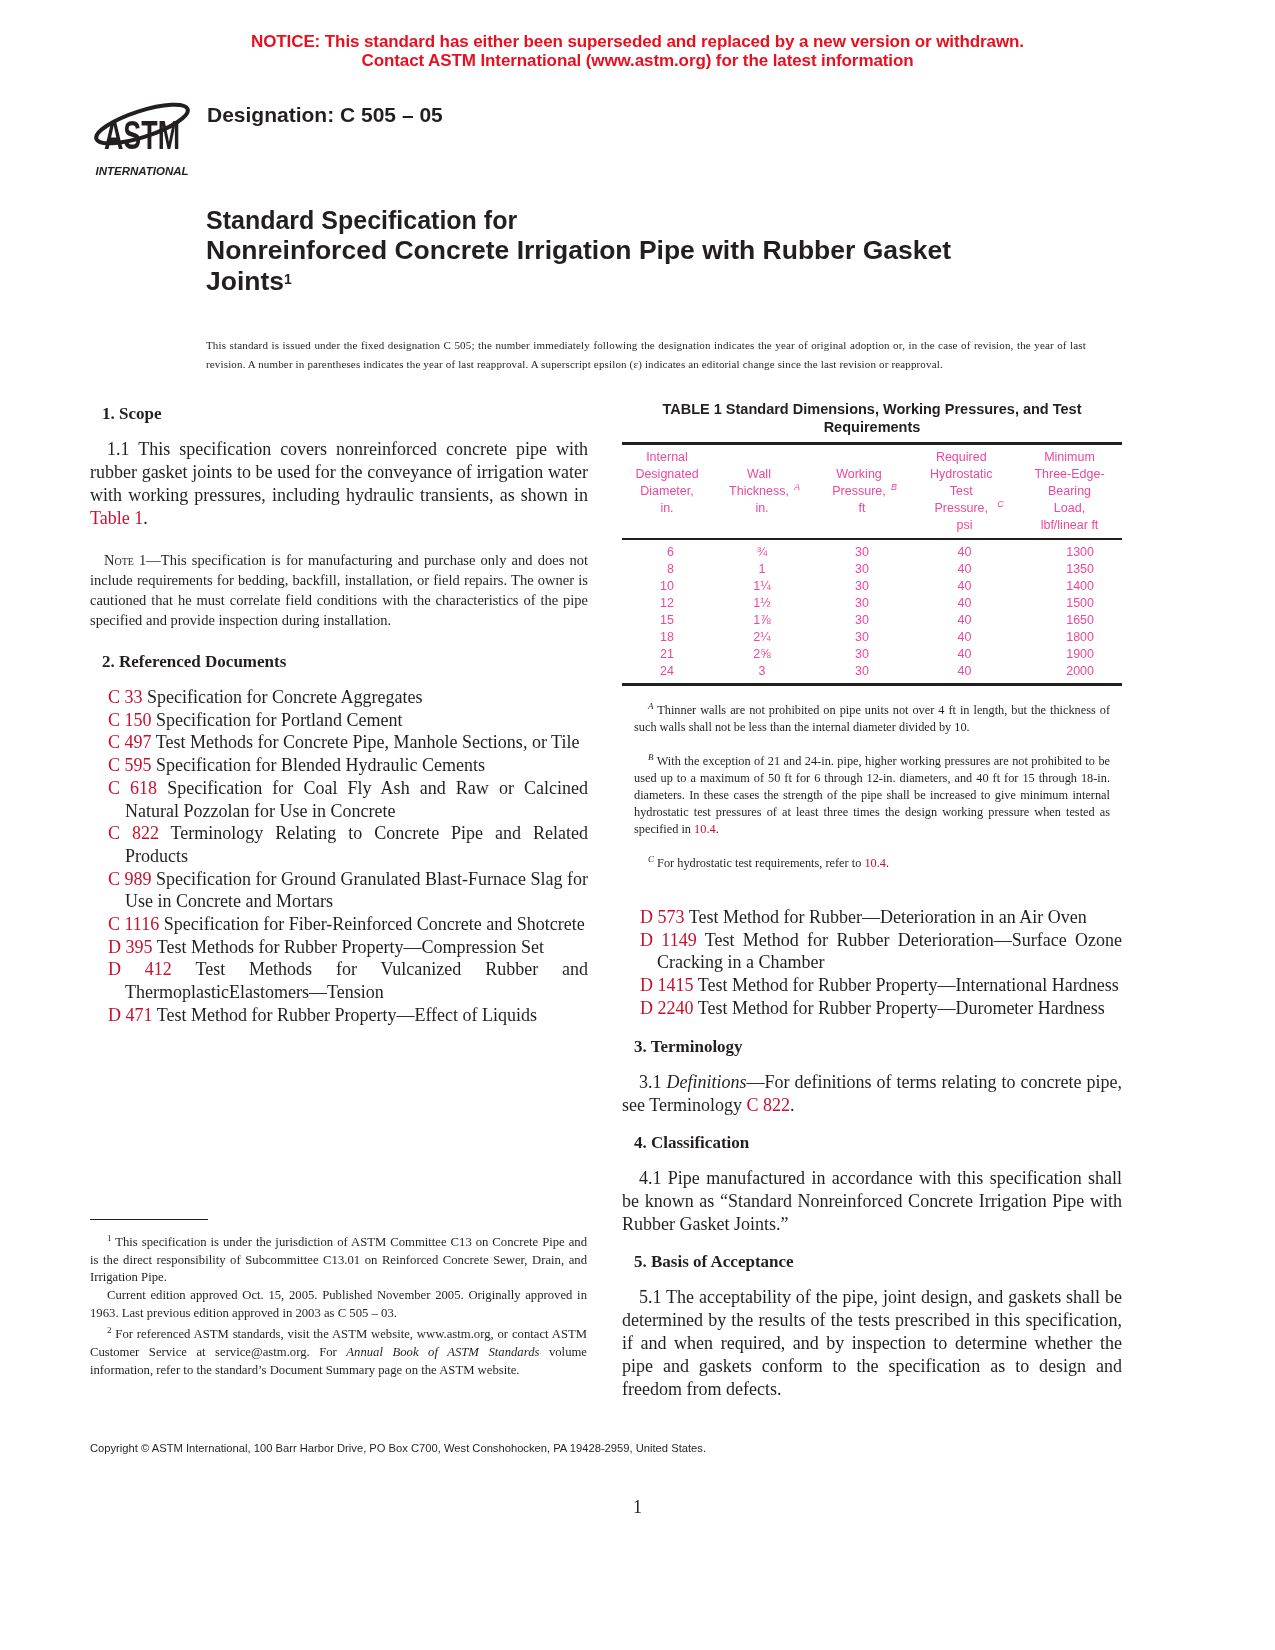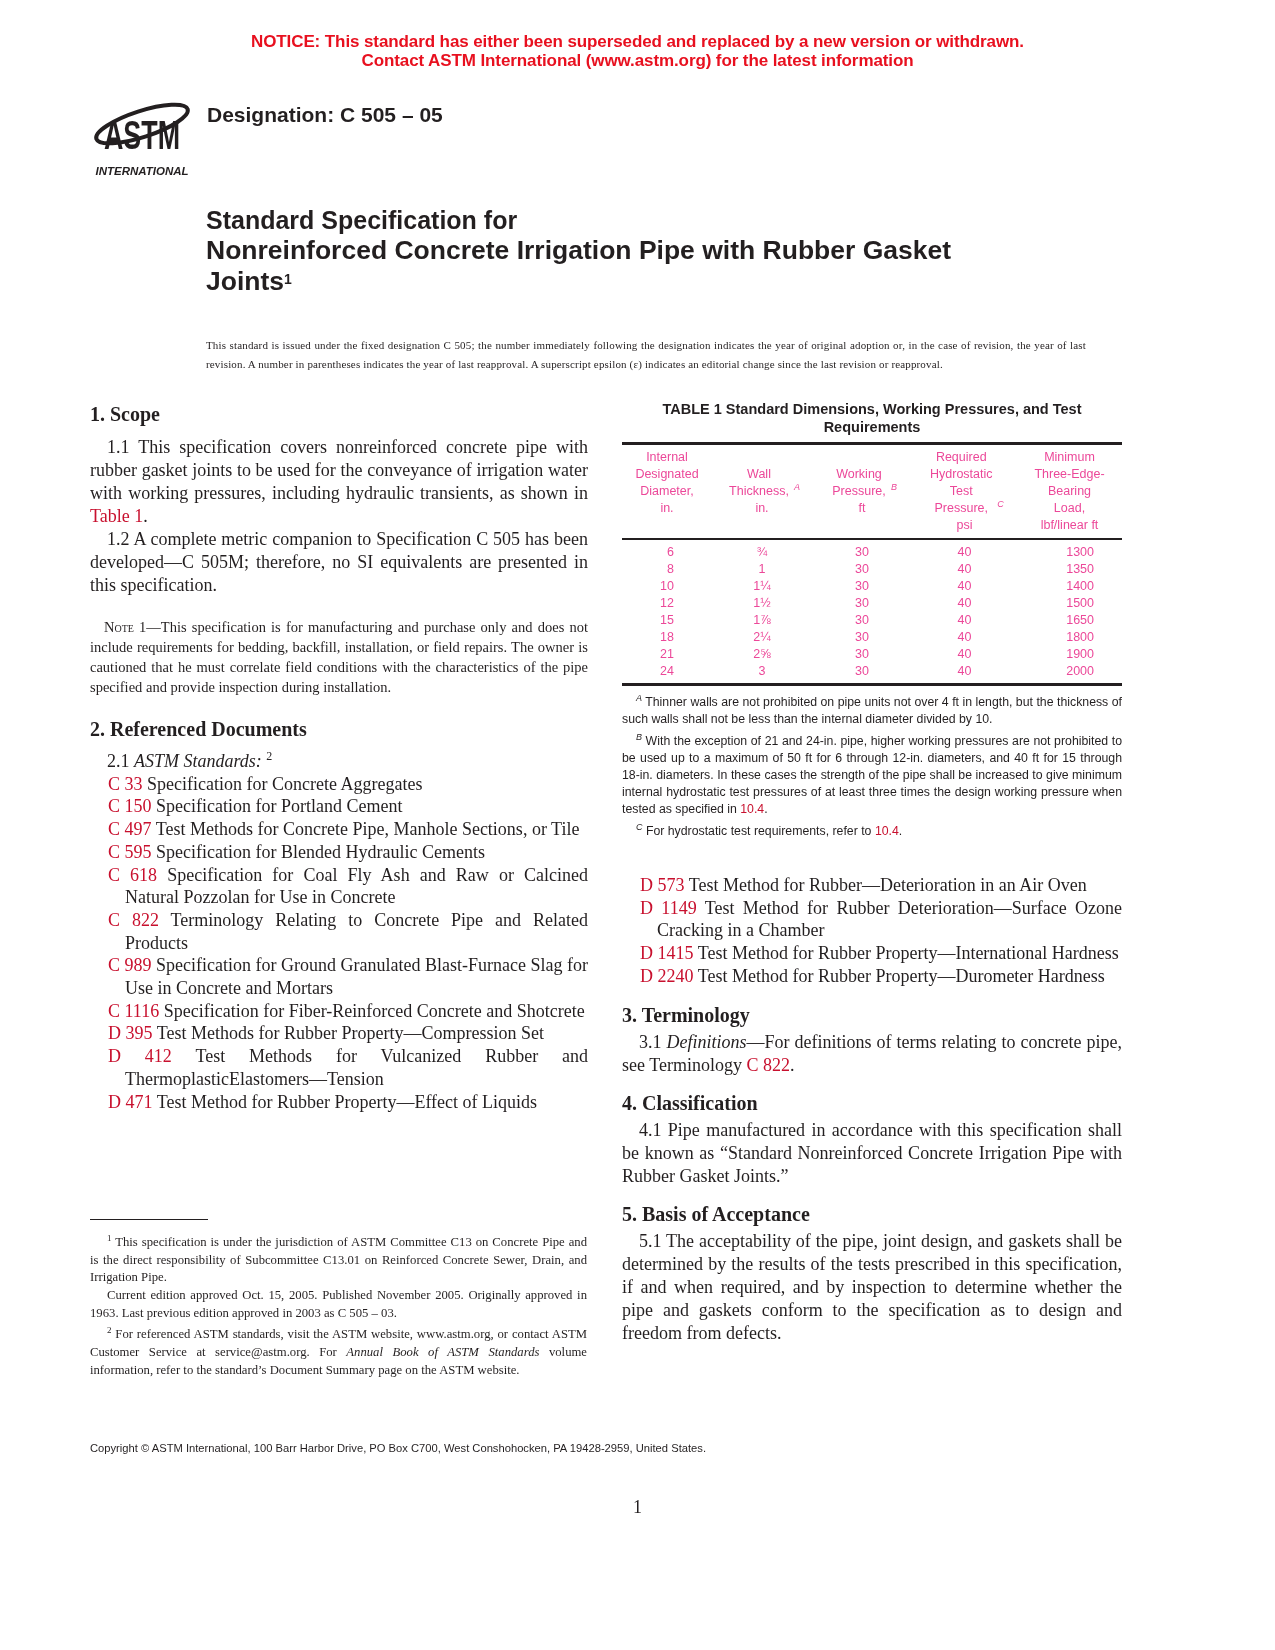--- a/index.html
+++ b/index.html
@@ -19,21 +19,21 @@
   #title .t2 { font-size:26.5px; line-height:31px; }
   #title sup { font-size:14px; vertical-align:top; position:relative; top:-2px; }
 
   #issued { position:absolute; left:206px; top:336px; width:880px; font-family:"Liberation Serif", serif;
     font-size:11px; line-height:18.5px; text-align:justify; letter-spacing:0.15px; }
 
   .col { position:absolute; font-family:"Liberation Serif", serif; }
   #left { left:90px; top:400px; width:498px; }
   #right { left:622px; top:400px; width:500px; }
 
-  h2.sec { font-family:"Liberation Serif", serif; font-weight:bold; font-size:20px; margin:0; line-height:24px; }
+  h2.sec { font-family:"Liberation Serif", serif; font-weight:bold; font-size:17px; margin:12px; line-height:24px; }
   p.body { font-size:18px; line-height:23px; margin:0; text-align:justify; text-indent:17px; }
   p.note { font-size:14.5px; line-height:20px; margin:0; text-align:justify; text-indent:14px; }
   .smallcaps { font-variant:small-caps; }
 
   .ref { font-size:18px; line-height:22.7px; padding-left:35px; text-indent:-17px; text-align:justify; }
   .ref .code { color:#c8102e; }
 
   #fnrule { position:absolute; left:90px; top:1219px; width:118px; border-top:1.5px solid #231f20; }
   #footnotes { position:absolute; left:90px; top:1230px; width:497px; font-family:"Liberation Serif", serif;
     font-size:12.7px; line-height:17.6px; text-align:justify; }
@@ -45,21 +45,21 @@
     text-align:center; margin:0 0 6px 0; }
   table.t1 { width:500px; border-collapse:collapse; font-family:"Liberation Sans", sans-serif; font-size:12.5px; color:#ec4899; }
   table.t1 thead tr th { font-weight:normal; vertical-align:bottom; text-align:center; line-height:17px; padding:4px 2px 4px 2px; }
   table.t1 thead { border-top:3px solid #231f20; border-bottom:2.5px solid #231f20; }
   table.t1 tbody td { text-align:center; line-height:17px; padding:0; }
   table.t1 tbody tr:first-child td { padding-top:4px; }
   table.t1 tbody tr:last-child td { padding-bottom:3px; }
   table.t1 tbody { border-bottom:3px solid #231f20; }
   table.t1 sup { font-style:italic; font-size:9px; }
   .tnotes { font-family:"Liberation Sans", sans-serif; font-size:12.3px; line-height:17.2px; text-align:justify; margin-top:4px; }
-  .tnotes p { margin:0; text-indent:14px; }
+  .tnotes p { margin:12px; text-indent:14px;font-family:Liberation Serif, serif; }
   .tnotes sup { font-style:italic; font-size:9px; }
 
   #copyright { position:absolute; left:90px; top:1442px; font-family:"Liberation Sans", sans-serif; font-size:11.2px; }
   #pagenum { position:absolute; left:0; width:1275px; top:1497px; text-align:center; font-family:"Liberation Serif", serif; font-size:18px; }
 </style>
 </head>
 <body>
 
 <div id="notice">
   <div>NOTICE: This standard has either been superseded and replaced by a new version or withdrawn.</div>
@@ -82,29 +82,25 @@
   <div class="t2"><span>Joints</span><sup>1</sup></div>
 </div>
 
 <div id="issued">This standard is issued under the fixed designation C 505; the number immediately following the designation indicates the year of original adoption or, in the case of revision, the year of last revision. A number in parentheses indicates the year of last reapproval. A superscript epsilon (ε) indicates an editorial change since the last revision or reapproval.</div>
 
 <div id="left" class="col">
   <h2 class="sec" style="margin-top:2px;">1.  Scope</h2>
   <p class="body" style="margin-top:10px;">
     <span>1.1  This specification covers nonreinforced concrete pipe with rubber gasket joints to be used for the conveyance of irrigation water with working pressures, including hydraulic transients, as shown in </span><span class="link">Table 1</span><span>.</span>
   </p>
-  <p class="body">1.2 A complete metric companion to Specification C 505 has been developed—C 505M; therefore, no SI equivalents are presented in this specification.</p>
   <p class="note" style="margin-top:20px;">
     <span class="smallcaps">Note</span><span> 1—This specification is for manufacturing and purchase only and does not include requirements for bedding, backfill, installation, or field repairs. The owner is cautioned that he must correlate field conditions with the characteristics of the pipe specified and provide inspection during installation.</span>
   </p>
 
   <h2 class="sec" style="margin-top:20px;">2.  Referenced Documents</h2>
-  <div class="ref" style="margin-top:4px;padding-left:17px;text-indent:0;">
-    <span>2.1 </span><i>ASTM Standards:</i> <sup style="font-size:12px;">2</sup>
-  </div>
   <div id="refs-left">
       <div class="ref"><span class="code">C 33</span> <span>Specification for Concrete Aggregates</span></div>
       <div class="ref"><span class="code">C 150</span> <span>Specification for Portland Cement</span></div>
       <div class="ref"><span class="code">C 497</span> <span>Test Methods for Concrete Pipe, Manhole Sections, or Tile</span></div>
       <div class="ref"><span class="code">C 595</span> <span> Specification for Blended Hydraulic Cements</span></div>
       <div class="ref"><span class="code">C 618</span> <span>Specification for Coal Fly Ash and Raw or Calcined Natural Pozzolan for Use in Concrete</span></div>
       <div class="ref"><span class="code">C 822</span> <span>Terminology Relating to Concrete Pipe and Related Products</span></div>
       <div class="ref"><span class="code">C 989</span> <span>Specification for Ground Granulated Blast-Furnace Slag for Use in Concrete and Mortars</span></div>
       <div class="ref"><span class="code">C 1116</span> <span>Specification for Fiber-Reinforced Concrete and Shotcrete</span></div>
       <div class="ref"><span class="code">D 395</span> <span>Test Methods for Rubber Property—Compression Set</span></div>

